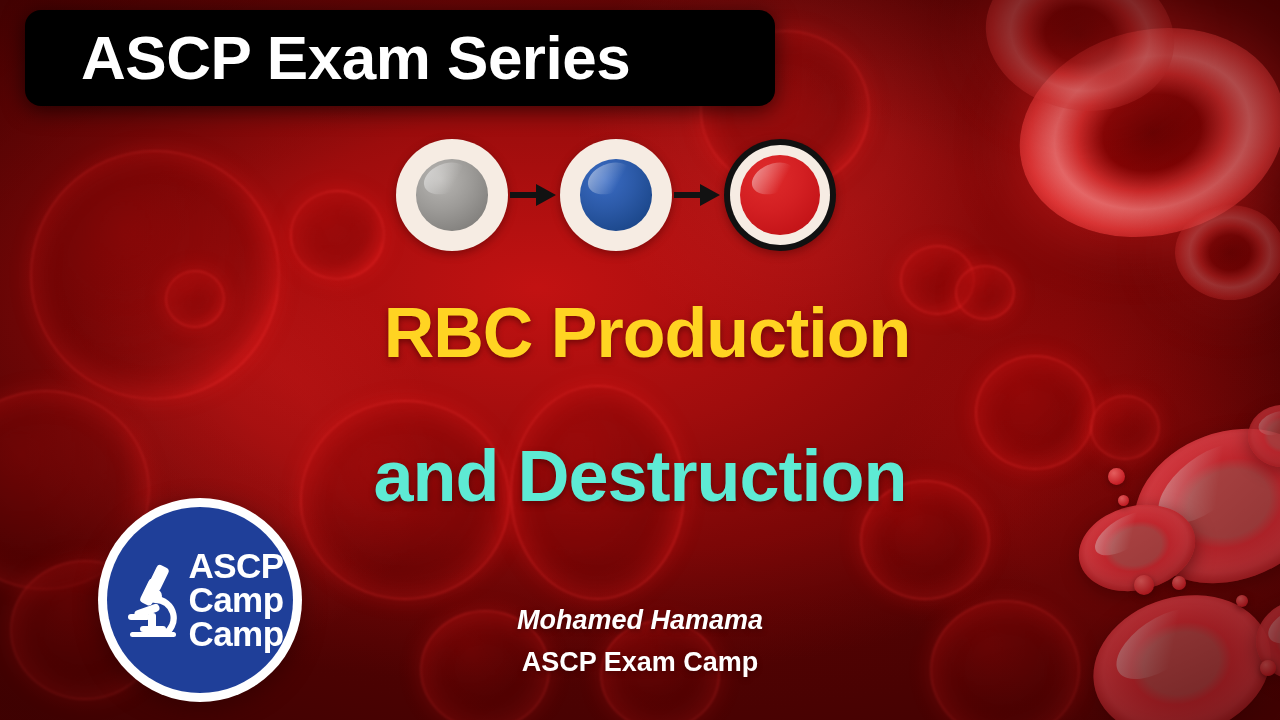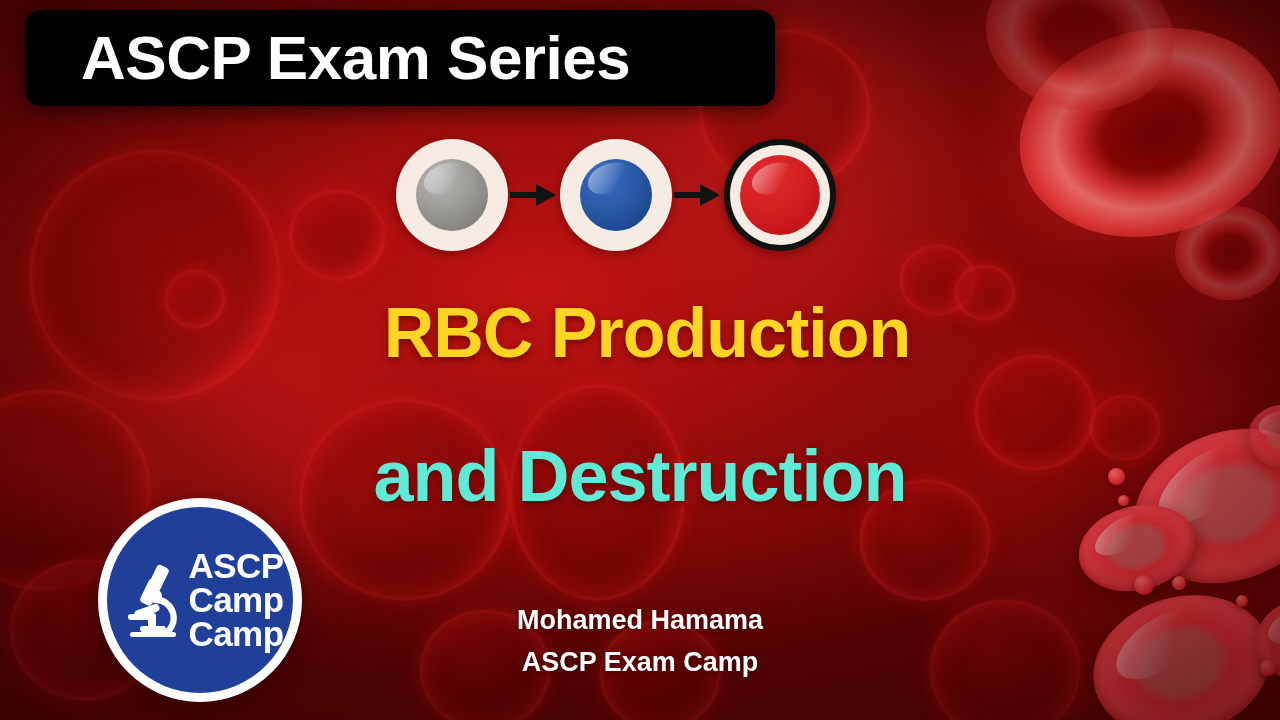--- a/index.html
+++ b/index.html
@@ -175,21 +175,21 @@
   }
 
   
   .credits{
     position:absolute;
     left:0; right:0; top:600px;
     text-align:center;
     color:#fff;
     font-weight:bold;
   }
-  .credits .name{ font-size:27px; line-height:1.55; text-shadow:0 2px 5px rgba(50,0,0,.6); }
+  .credits .name{ font-size:27px; line-height:1.55; text-shadow:0 2px 5px rgba(50,0,0,.6);font-style:italic; }
   .credits .org { font-size:27px; line-height:1.55; text-shadow:0 2px 5px rgba(50,0,0,.6); }
 
   
   .logo{
     position:absolute;
     left:98px; top:498px;
     width:204px; height:204px;
     border-radius:50%;
     background:#fff;
     display:flex; align-items:center; justify-content:center;

